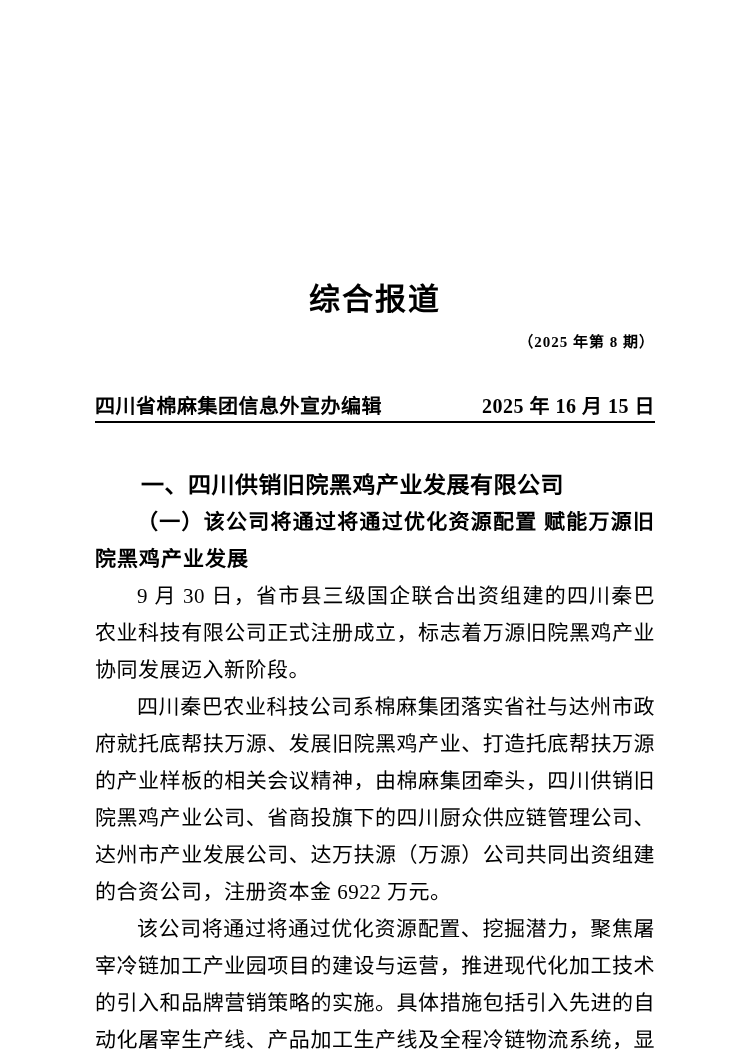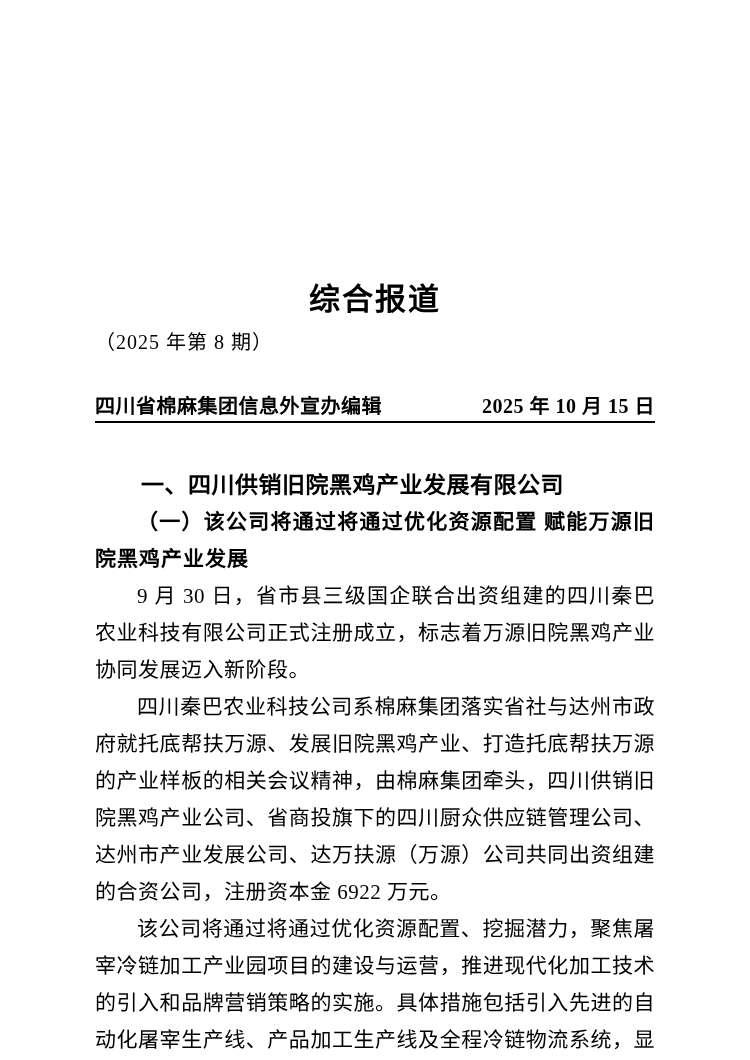--- a/index.html
+++ b/index.html
@@ -27,23 +27,23 @@
     padding-top: 236px;
     text-align: center;
     font-size: 31px;
     font-weight: bold;
     line-height: 40px;
     letter-spacing: 2px;
     font-family: "Liberation Serif", "DejaVu Serif", serif;
   }
   .doc-issue {
     margin: 8px 0 0 0;
-    text-align: left;
-    font-size: 20px;
-    font-weight: normal;
+    text-align: right;
+    font-size: 15px;
+    font-weight: bold;
     line-height: 28px;
     letter-spacing: 1px;
   }
   .editor-row {
     display: flex;
     justify-content: space-between;
     align-items: flex-start;
     margin-top: 38px;
     padding-bottom: 3px;
     border-bottom: 2px solid #000000;
@@ -97,21 +97,21 @@
 <body>
 
 <div class="page">
 
   <h1 class="doc-title">综合报道</h1>
 
   <div class="doc-issue">（2025 年第 8 期）</div>
 
   <div class="editor-row">
     <span class="editor-name">四川省棉麻集团信息外宣办编辑</span>
-    <span class="editor-date">2025 年 10 月 15 日</span>
+    <span class="editor-date">2025 年 16 月 15 日</span>
   </div>
 
   <div class="body-text">
 
     <h2 class="section-heading">一、四川供销旧院黑鸡产业发展有限公司</h2>
 
     <h3 class="sub-heading">（一）该公司将通过将通过优化资源配置 赋能万源旧院黑鸡产业发展</h3>
 
     <p class="paragraph">9 月 30 日，省市县三级国企联合出资组建的四川秦巴农业科技有限公司正式注册成立，标志着万源旧院黑鸡产业协同发展迈入新阶段。</p>
 

